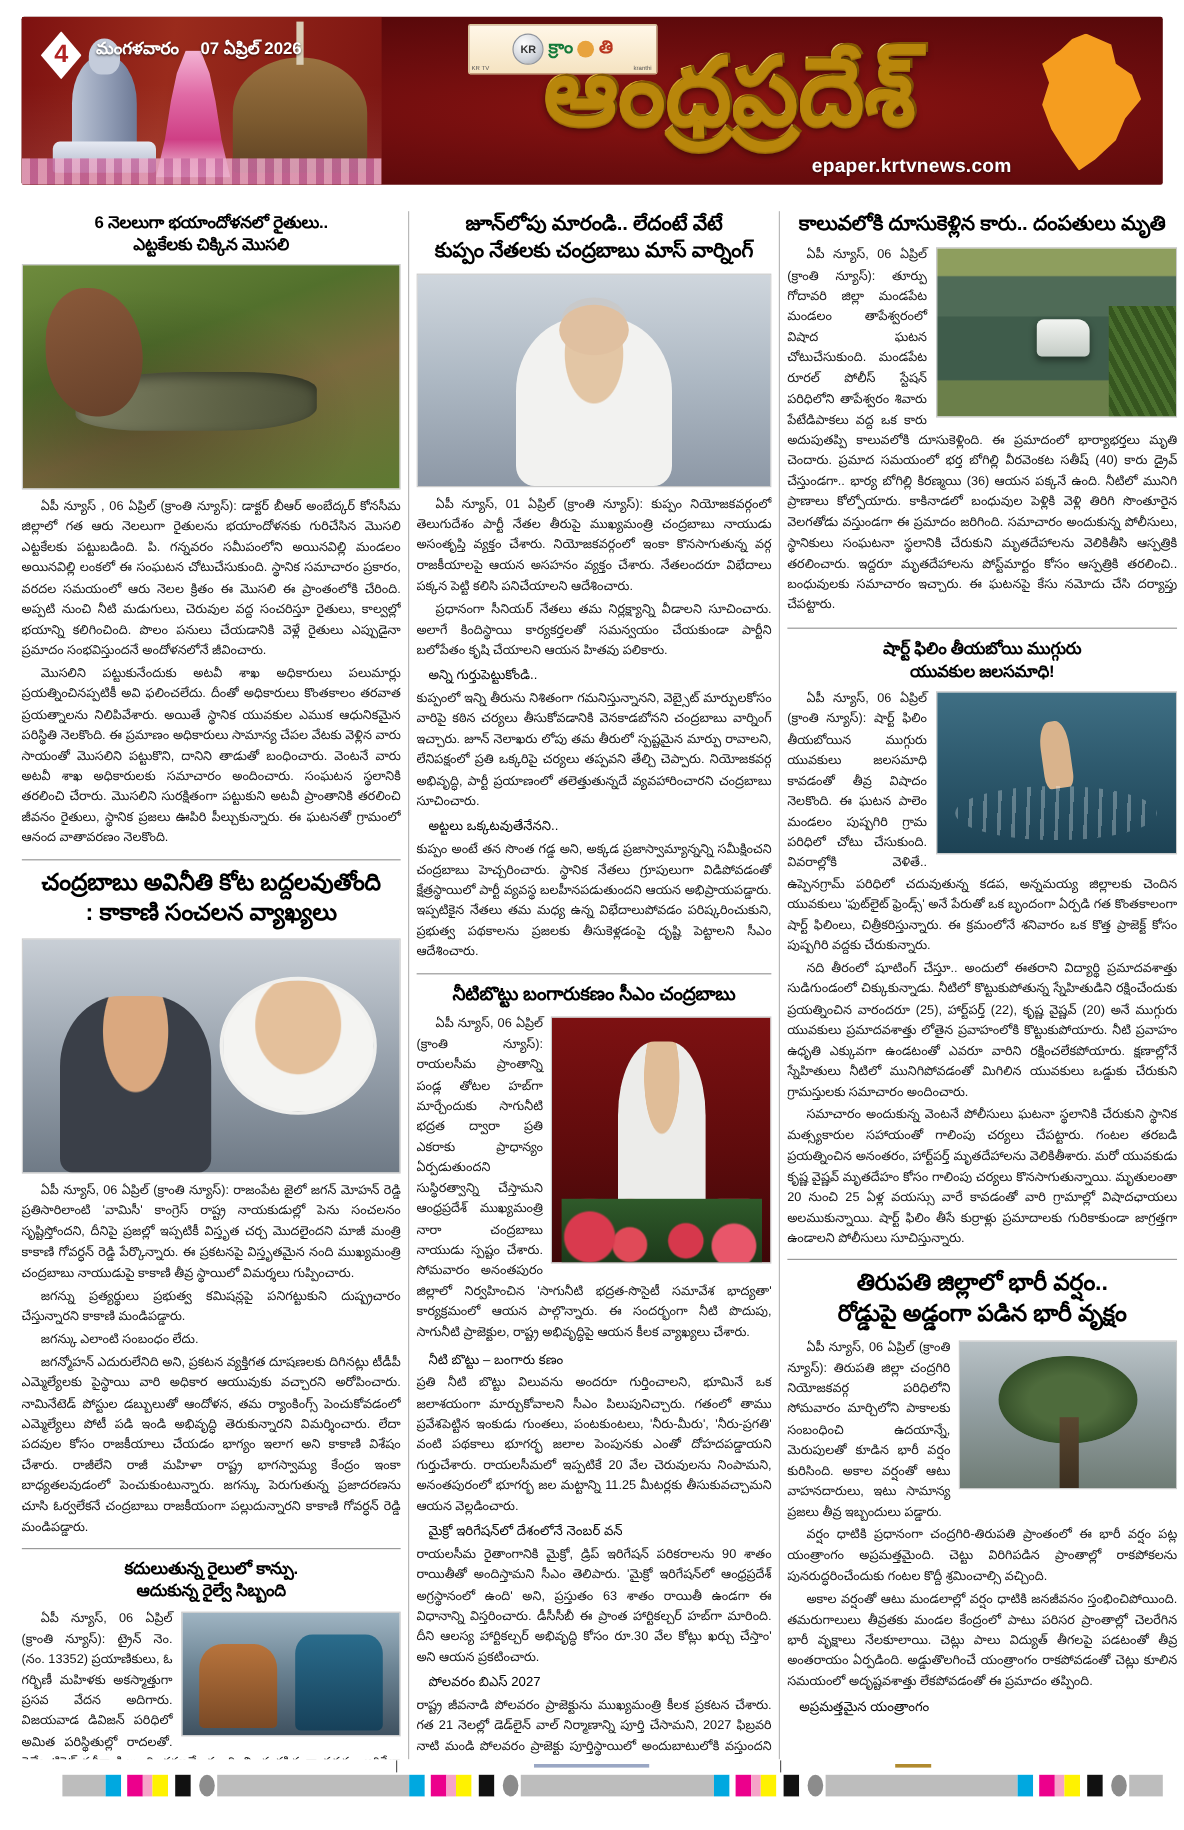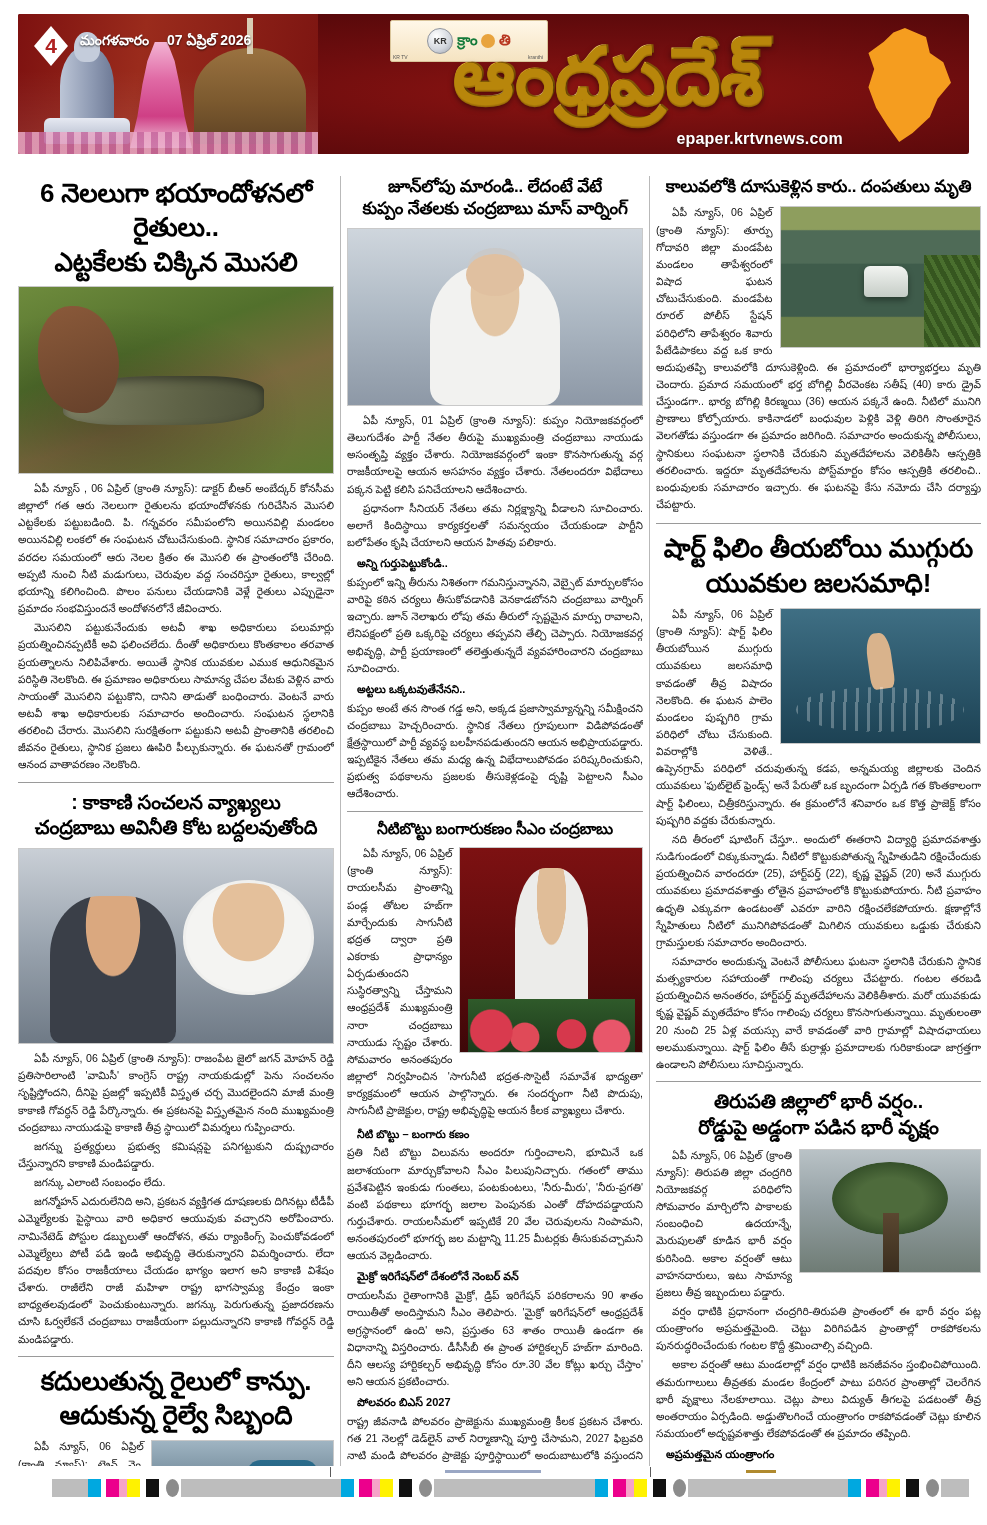--- a/index.html
+++ b/index.html
@@ -153,38 +153,38 @@
 
   
   .hl {
     text-align: center;
     font-weight: 700;
     color: #000;
     line-height: 1.32;
     letter-spacing: -0.2px;
     padding: 0 2px;
   }
-  .hl-xl { font-size: 26px; }
+  .hl-xl { font-size: 14px; }
   .hl-lg { font-size: 19.5px; }
   .hl-md { font-size: 17px; }
   .hl-sm { font-size: 15.5px; }
 
   .body {
     font-size: 10.6px;
     line-height: 1.62;
     color: #111;
     text-align: justify;
     text-justify: inter-word;
     margin-top: 6px;
     hyphens: auto;
   }
   .body p { text-indent: 16px; margin-bottom: 2px; }
   .body p.noind { text-indent: 0; }
   .subhead {
-    font-size: 11px; font-weight: 700; color: #000;
+    font-size: 11px; font-weight: 400; color: #000;
     margin: 4px 0 1px 0; text-indent: 10px;
   }
 
   .photo {
     width: 100%;
     border: 1px solid #c9c9c9;
     margin: 7px 0 3px 0;
     display: block;
     position: relative;
     overflow: hidden;
@@ -391,22 +391,22 @@
         <div class="photo ph-croc"></div>
         <div class="body">
           <p>ఏపీ న్యూస్ , 06 ఏప్రిల్ (క్రాంతి న్యూస్): డాక్టర్ బీఆర్ అంబేద్కర్ కోనసీమ జిల్లాలో గత ఆరు నెలలుగా రైతులను భయాందోళనకు గురిచేసిన మొసలి ఎట్టకేలకు పట్టుబడింది. పి. గన్నవరం సమీపంలోని అయినవిల్లి మండలం అయినవిల్లి లంకలో ఈ సంఘటన చోటుచేసుకుంది. స్థానిక సమాచారం ప్రకారం, వరదల సమయంలో ఆరు నెలల క్రితం ఈ మొసలి ఈ ప్రాంతంలోకి చేరింది. అప్పటి నుంచి నీటి మడుగులు, చెరువుల వద్ద సంచరిస్తూ రైతులు, కాల్వల్లో భయాన్ని కలిగించింది. పొలం పనులు చేయడానికి వెళ్లే రైతులు ఎప్పుడైనా ప్రమాదం సంభవిస్తుందనే అందోళనలోనే జీవించారు.</p>
           <p>మొసలిని పట్టుకునేందుకు అటవీ శాఖ అధికారులు పలుమార్లు ప్రయత్నించినప్పటికీ అవి ఫలించలేదు. దీంతో అధికారులు కొంతకాలం తరవాత ప్రయత్నాలను నిలిపివేశారు. అయితే స్థానిక యువకుల ఎముక ఆధునికమైన పరిస్థితి నెలకొంది. ఈ ప్రమాణం అధికారులు సామాన్య చేపల వేటకు వెళ్లిన వారు సాయంతో మొసలిని పట్టుకొని, దానిని తాడుతో బంధించారు. వెంటనే వారు అటవీ శాఖ అధికారులకు సమాచారం అందించారు. సంఘటన స్థలానికి తరలించి చేరారు. మొసలిని సురక్షితంగా పట్టుకుని అటవీ ప్రాంతానికి తరలించి జీవనం రైతులు, స్థానిక ప్రజలు ఊపిరి పీల్చుకున్నారు. ఈ ఘటనతో గ్రామంలో ఆనంద వాతావరణం నెలకొంది.</p>
         </div>
       </div>
 
       <div class="rule-top"></div>
 
       <div>
+        <div class="hl hl-lg">చంద్రబాబు అవినీతి కోట బద్దలవుతోంది</div>
         <div class="hl hl-lg">: కాకాణి సంచలన వ్యాఖ్యలు</div>
-        <div class="hl hl-lg">చంద్రబాబు అవినీతి కోట బద్దలవుతోంది</div>
         <div class="photo ph-twoleaders"></div>
         <div class="body">
           <p>ఏపీ న్యూస్, 06 ఏప్రిల్ (క్రాంతి న్యూస్): రాజంపేట జైలో జగన్ మోహన్ రెడ్డి ప్రతిసారిలాంటి 'వామిసీ' కాంగ్రెస్ రాష్ట్ర నాయకుడుల్లో పెను సంచలనం సృష్టిస్తోందని, దీనిపై ప్రజల్లో ఇప్పటికీ విస్తృత చర్చ మొదలైందని మాజీ మంత్రి కాకాణి గోవర్ధన్ రెడ్డి పేర్కొన్నారు. ఈ ప్రకటనపై విస్తృతమైన నంది ముఖ్యమంత్రి చంద్రబాబు నాయుడుపై కాకాణి తీవ్ర స్థాయిలో విమర్శలు గుప్పించారు.</p>
           <p>జగన్ను ప్రత్యర్థులు ప్రభుత్వ కమిషన్లపై పనిగట్టుకుని దుష్ప్రచారం చేస్తున్నారని కాకాణి మండిపడ్డారు.</p>
           <p>జగన్కు ఎలాంటి సంబంధం లేదు.</p>
           <p>జగన్మోహన్ ఎదురులేనిది అని, ప్రకటన వ్యక్తిగత దూషణలకు దిగినట్లు టీడీపీ ఎమ్మెల్యేలకు పైస్థాయి వారి అధికార ఆయువుకు వచ్చారని అరోపించారు. నామినేటెడ్ పోస్టుల డబ్బులుతో ఆందోళన, తమ ర్యాంకింగ్స్ పెంచుకోవడంలో ఎమ్మెల్యేలు పోటీ పడి ఇండి అభివృద్ధి తెరుకున్నారని విమర్శించారు. లేదా పదవుల కోసం రాజకీయాలు చేయడం భాగ్యం ఇలాగ అని కాకాణి విశేషం చేశారు. రాజీలేని రాజీ మహిళా రాష్ట్ర భాగస్వామ్య కేంద్రం ఇంకా బాధ్యతలవుడంలో పెంచుకుంటున్నారు. జగన్కు పెరుగుతున్న ప్రజాదరణను చూసి ఓర్వలేకనే చంద్రబాబు రాజకీయంగా పల్లుదున్నారని కాకాణి గోవర్ధన్ రెడ్డి మండిపడ్డారు.</p>
         </div>
       </div>
 
       <div class="rule-top"></div>

